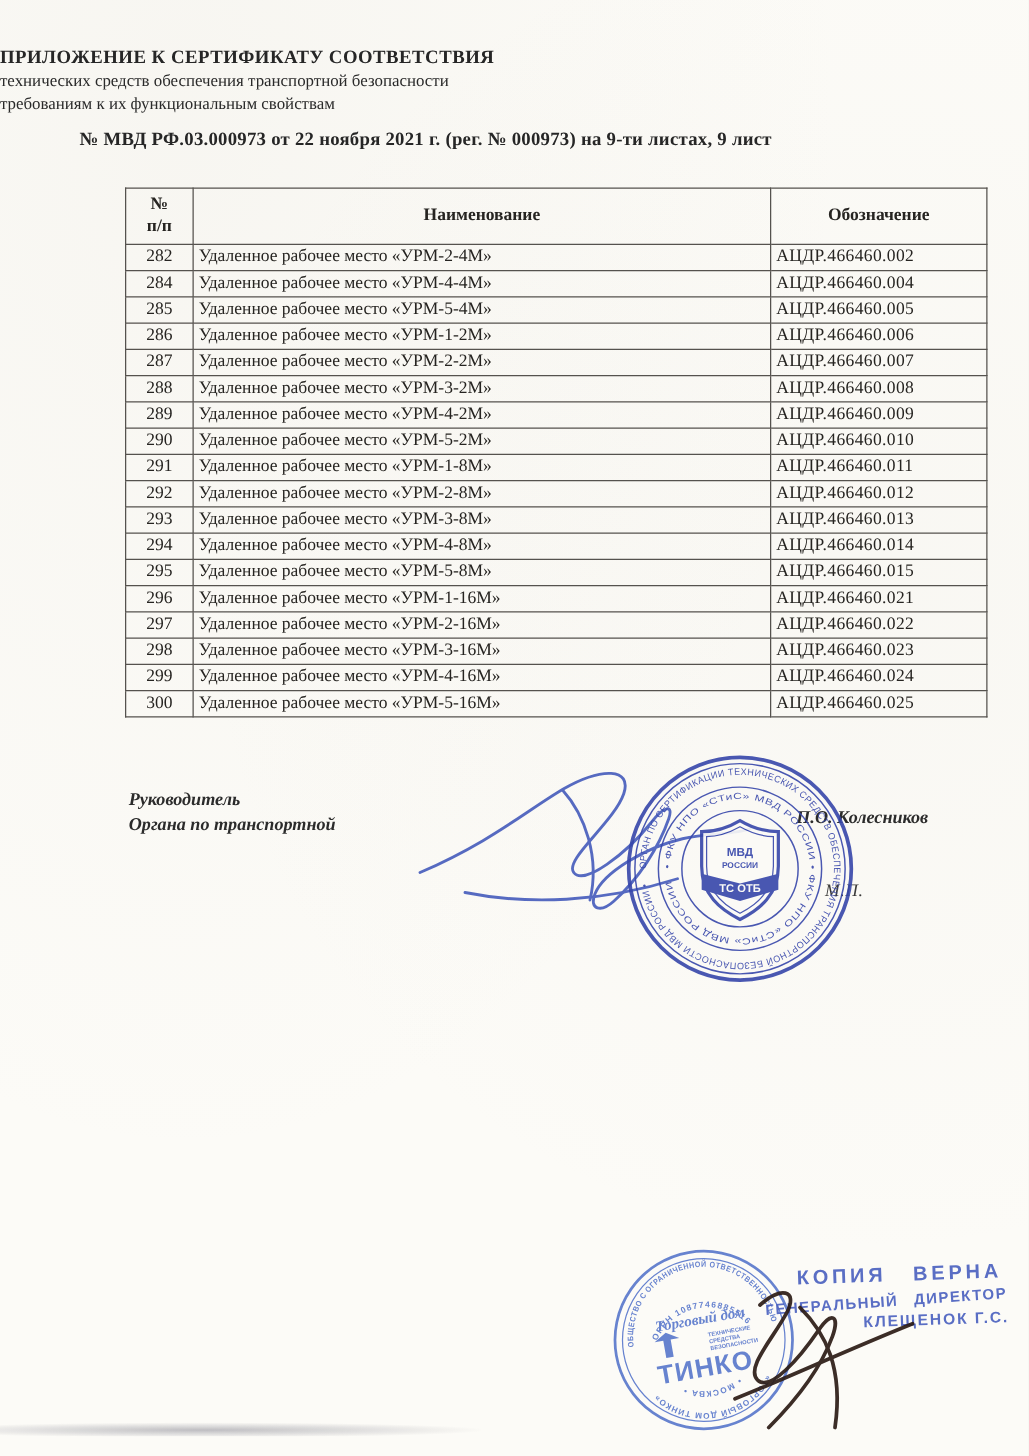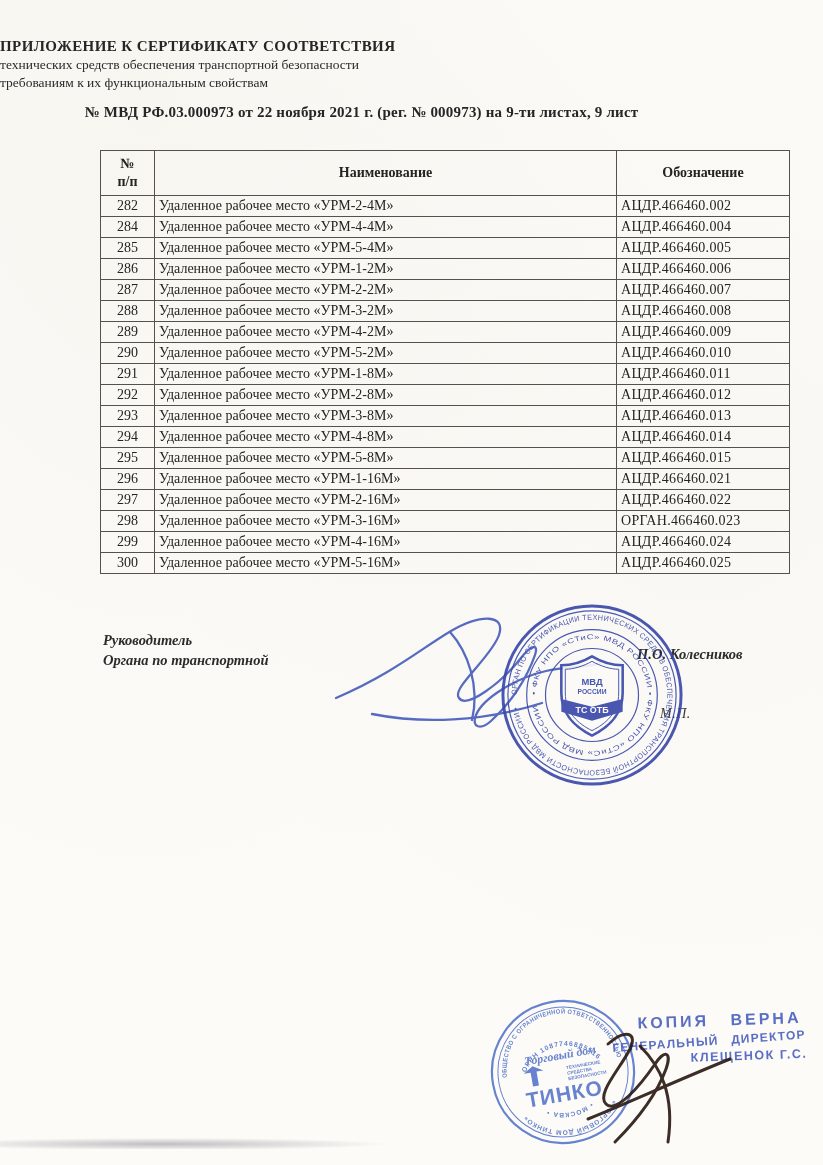--- a/index.html
+++ b/index.html
@@ -14,21 +14,21 @@
       radial-gradient(ellipse at 18% 8%, rgba(205,200,188,.10), transparent 55%),
       radial-gradient(ellipse at 85% 40%, rgba(205,200,188,.07), transparent 55%),
       #fcfbf7;
     color:#1e1e1e;
   }
   
   .title-block{position:absolute;top:38px;left:0;width:823px;}
   .title-main{font-size:15px;font-weight:bold;letter-spacing:.4px;color:#262626;}
   .title-sub{font-size:13.5px;font-weight:normal;margin-top:2px;color:#2a2a2a;}
   .cert-line{position:absolute;top:104px;left:0;width:681px;text-align:center;
-    font-size:15px;font-weight:bold;color:#262626;letter-spacing:.2px;padding-left:21px;}
+    font-size:15px;font-weight:bold;color:#262626;letter-spacing:.2px;}
   
   table.doc{
     position:absolute;left:100px;top:150px;width:662px;
     border-collapse:collapse;table-layout:fixed;
   }
   table.doc th, table.doc td{
     border:1px solid #55524e;
     font-size:14px;line-height:18.5px;
     padding:0 4px;vertical-align:middle;
     color:#262421;
@@ -176,21 +176,21 @@
 
   <tr>
     <td class="c-num">297</td>
     <td class="c-name">Удаленное рабочее место «УРМ-2-16М»</td>
     <td class="c-desig">АЦДР.466460.022</td>
   </tr>
 
   <tr>
     <td class="c-num">298</td>
     <td class="c-name">Удаленное рабочее место «УРМ-3-16М»</td>
-    <td class="c-desig">ОРГАН.466460.023</td>
+    <td class="c-desig">АЦДР.466460.023</td>
   </tr>
 
   <tr>
     <td class="c-num">299</td>
     <td class="c-name">Удаленное рабочее место «УРМ-4-16М»</td>
     <td class="c-desig">АЦДР.466460.024</td>
   </tr>
 
   <tr>
     <td class="c-num">300</td>

